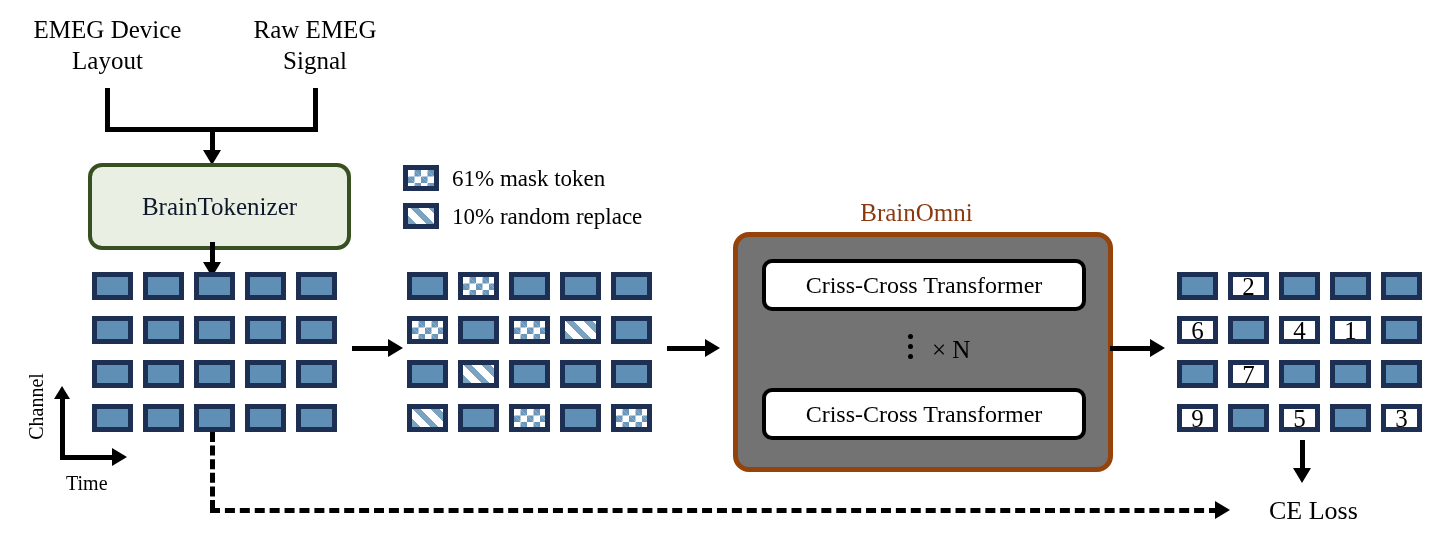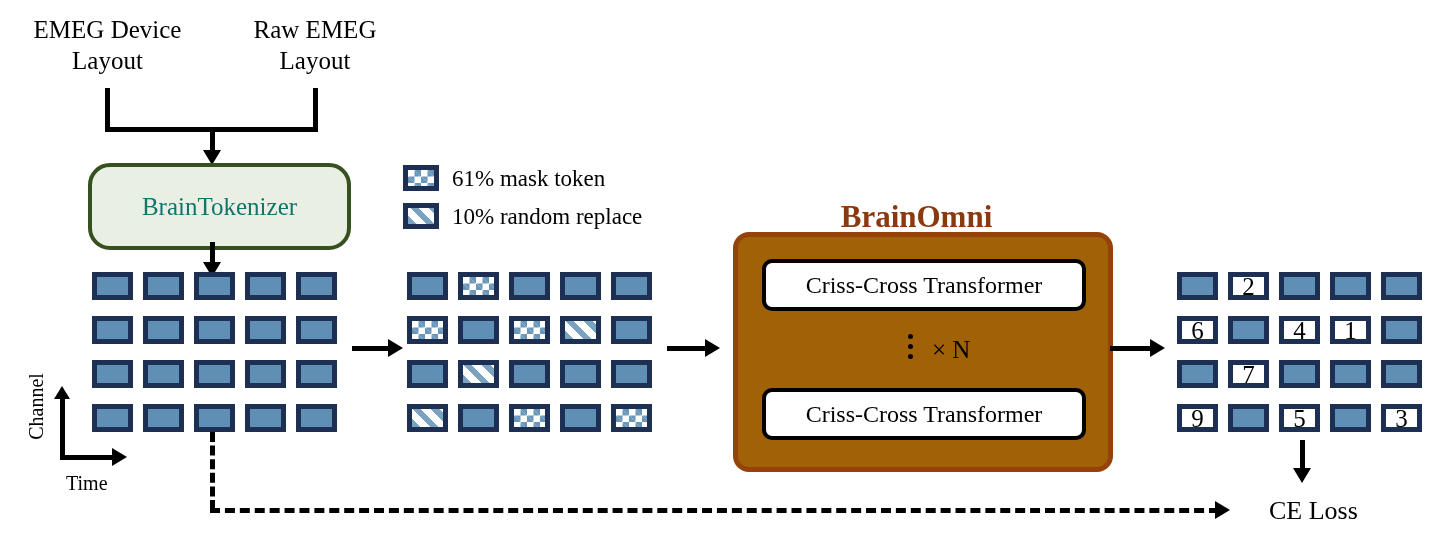--- a/index.html
+++ b/index.html
@@ -29,27 +29,27 @@
     border-left:8px solid transparent;border-right:8px solid transparent;
     border-bottom:13px solid #000;}
 
   
   .dash-v{position:absolute;width:0;border-left:5px dashed #000;}
   .dash-h{position:absolute;height:0;border-top:5px dashed #000;}
 
   
   .tokenizer{
     position:absolute;background:#e9efe3;border:4px solid #36511f;
-    border-radius:22px;display:flex;align-items:center;justify-content:center;
-    font-size:25px;color:#0f766e;}
-
-  
-  .omni-title{position:absolute;font-size:31px;font-weight:bold;color:#8b3a10;
+    border-radius:14px;display:flex;align-items:center;justify-content:center;
+    font-size:25px;color:#0f172a;}
+
+  
+  .omni-title{position:absolute;font-size:25px;font-weight:normal;color:#8b3a10;
               white-space:nowrap;}
-  .omni-box{position:absolute;background:#a16207;border:5px solid #96420b;
+  .omni-box{position:absolute;background:#737373;border:5px solid #96420b;
             border-radius:16px;}
   .cc-box{position:absolute;background:#fff;border:4px solid #000;
           border-radius:10px;display:flex;align-items:center;justify-content:center;
           font-size:24px;}
   .dots{position:absolute;display:flex;flex-direction:column;gap:5px;align-items:center;}
   .dots i{display:block;width:5px;height:5px;border-radius:50%;background:#000;}
   .xn{position:absolute;font-size:25px;white-space:nowrap;}
 
   
   .grid{position:absolute;display:grid;}
@@ -71,21 +71,21 @@
   
   .sw{box-sizing:border-box;border:5px solid #1d3053;position:absolute;}
 </style>
 </head>
 <body>
 
 <div class="abs hdr" style="left:10px;top:14px;width:195px;">EMEG Device
 Layout</div>
 
 <div class="abs hdr" style="left:225px;top:14px;width:180px;">Raw EMEG
-Layout</div>
+Signal</div>
 
 <div class="ln vline" style="left:105px;top:88px;height:44px;"></div>
 <div class="ln vline" style="left:313px;top:88px;height:44px;"></div>
 <div class="ln hline" style="left:105px;top:127px;width:213px;"></div>
 <div class="ln vline" style="left:210px;top:127px;height:27px;"></div>
 <div class="arrowdown" style="left:203px;top:150px;"></div>
 
 <div class="tokenizer" style="left:88px;top:163px;width:255px;height:79px;">
   <span>BrainTokenizer</span>
 </div>

